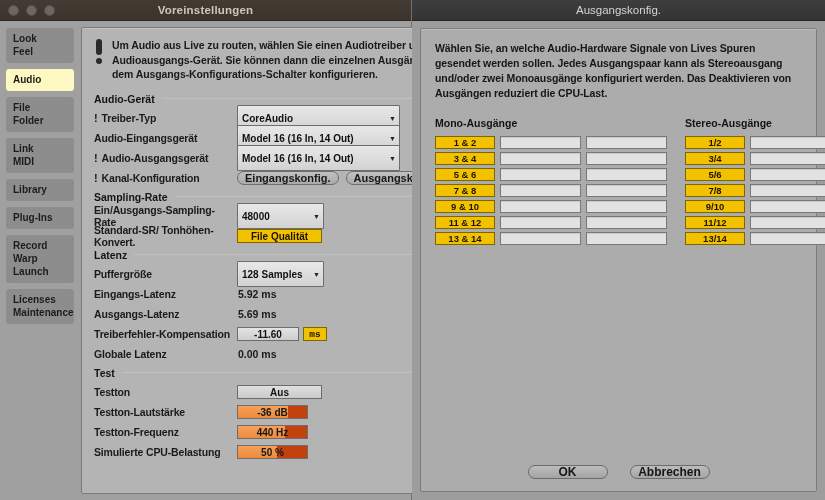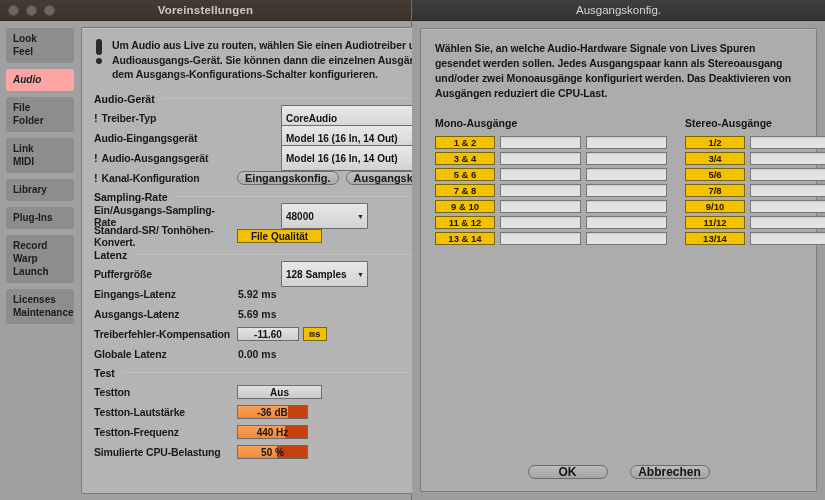--- a/index.html
+++ b/index.html
@@ -32,21 +32,21 @@
 
   .prefs-body { position: relative; height: 479px; background: #a0a0a0;
                 padding: 6px 6px 6px 6px; display: flex; }
 
   
   .sidebar { width: 68px; flex: 0 0 68px; padding-top: 1px; }
   .side-item {
     background: #8d8d8d; border-radius: 3px; margin-bottom: 6px;
     padding: 4px 7px 5px 7px; cursor: default;
   }
-  .side-item.active { background: #fca5a5; font-style: italic; }
+  .side-item.active { background: #fef9c3; }
   .side-item .line { font-size: 10px; color: #1c1c1c; font-weight: bold;
                      line-height: 13px; white-space: nowrap; }
 
   
   .content-pane {
     flex: 1; margin-left: 7px; background: #b4b4b4;
     border: 1px solid #7b7b7b;
     border-radius: 2px;
     box-shadow: inset 0 1px 0 #c3c3c3;
     padding: 9px 10px 8px 10px;
@@ -73,21 +73,21 @@
                  letter-spacing: -.15px; }
   .row .rlabel .warn { color: #1a1a1a; font-weight: bold; margin-right: 4px;
                        font-size: 11px; line-height: 1; }
   .ctrl-area { flex: 1; display: flex; align-items: center; }
 
   .dropdown {
     height: 26px; background: linear-gradient(180deg,#e8e8e8,#d2d2d2);
     border: 1px solid #6d6d6d; border-radius: 1px;
     display: flex; align-items: center; justify-content: space-between;
     padding: 0 3px 0 4px; font-size: 10px; color: #111; font-weight: bold;
-    position: relative; white-space: nowrap; margin-left: 44px;
+    position: relative; white-space: nowrap;
   }
   .dropdown .caret { font-size: 7px; color: #222; margin-left: 6px; }
   .dd-wide { width: 163px; }
   .dd-med  { width: 87px; }
 
   .pillbtn {
     height: 14px; border-radius: 7px; background: linear-gradient(180deg,#c2c2c2,#aaaaaa);
     border: 1px solid #6d6d6d; font-size: 11px; font-weight: bold; color: #171717;
     display: flex; align-items: center; justify-content: center; padding: 0 7px;
     white-space: nowrap;

